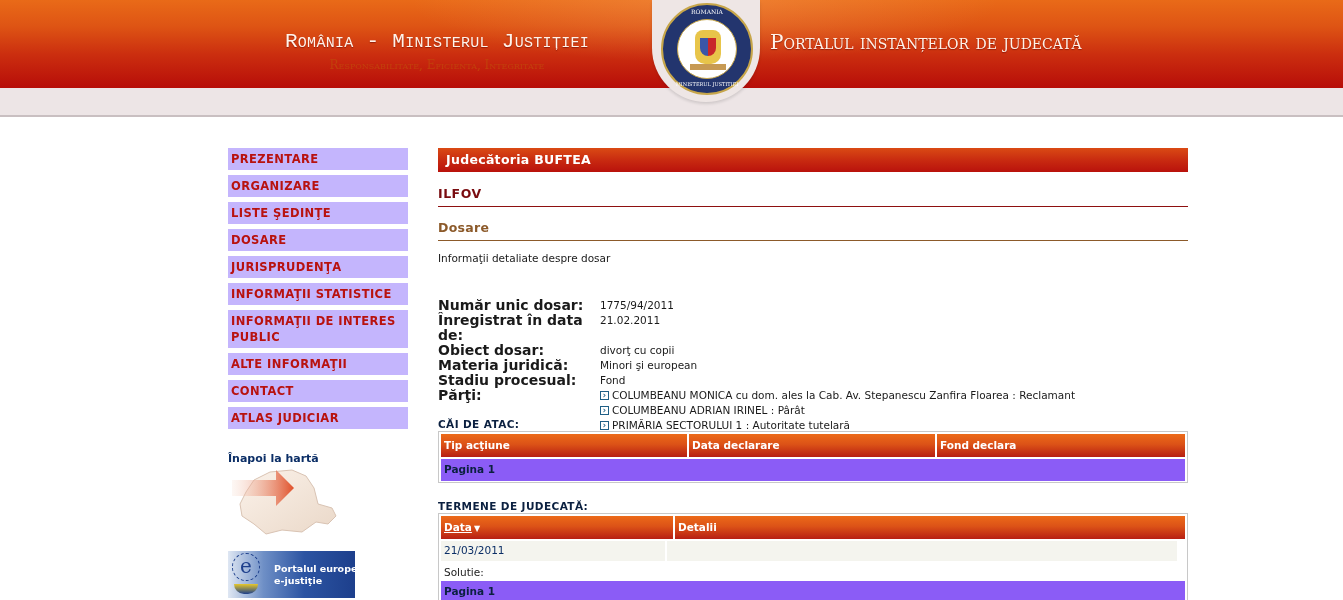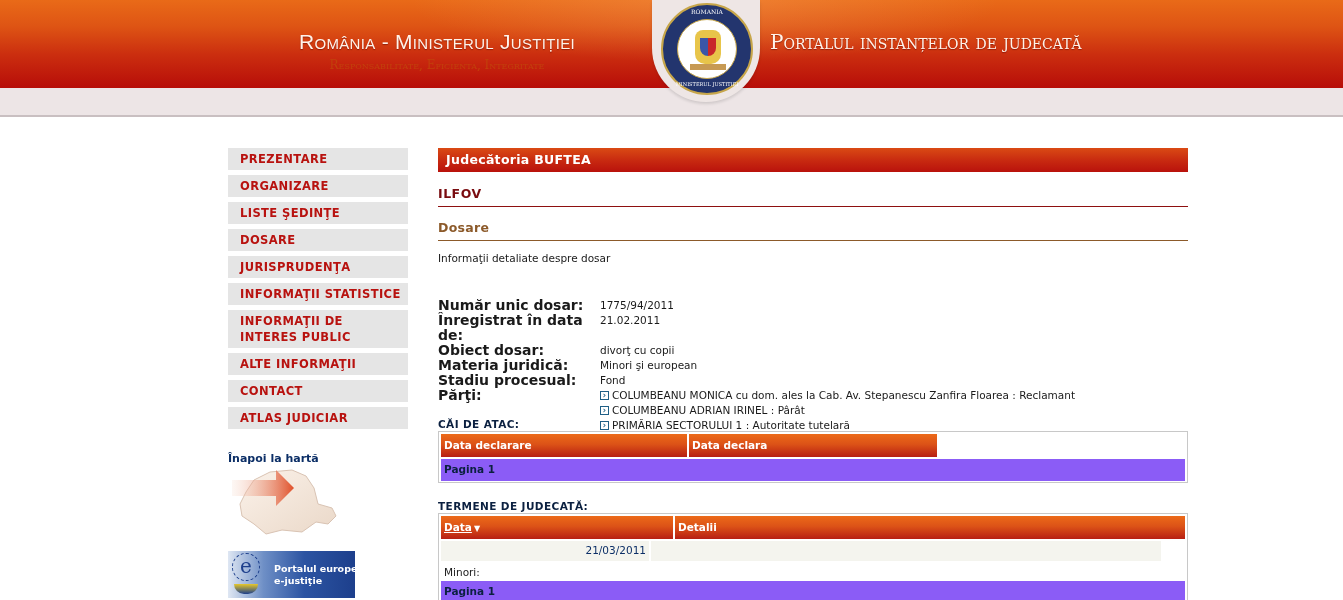--- a/index.html
+++ b/index.html
@@ -6,42 +6,42 @@
   html, body { width: 1343px; height: 600px; overflow: hidden; background: #ffffff; }
   body { font-family: "DejaVu Sans", "Liberation Sans", sans-serif; font-size: 11px; color: #1a1a1a; position: relative; }
 
   
   .hdr-band { position: absolute; left: 0; top: 0; width: 1343px; height: 88px;
     background: linear-gradient(to bottom, #e96a18 0%, #de5414 30%, #cb2e0f 62%, #b70d09 100%); }
   .hdr-rays { position: absolute; left: 0; top: 0; width: 1343px; height: 88px;
     background: radial-gradient(ellipse 420px 90px at 705px 0px, rgba(255,190,120,0.28), rgba(255,190,120,0) 70%); }
   .hdr-sub { position: absolute; left: 0; top: 88px; width: 1343px; height: 29px; background: #ede5e6; border-bottom: 2px solid #c9bfc1; }
   .hdr-title-left { position: absolute; left: 244px; top: 30px; width: 386px; text-align: center;
-    font-family: Liberation Sans, sans-serif; font-size: 21px; color: #fff3ea; letter-spacing: 0.3px;
+    font-family: Liberation Mono, monospace; font-size: 21px; color: #fff3ea; letter-spacing: 0.3px;
     text-shadow: 0 1px 1px rgba(90,0,0,0.5); font-variant: small-caps; white-space: nowrap; }
   .hdr-motto { position: absolute; left: 244px; top: 58px; width: 386px; text-align: center;
     font-family: "DejaVu Serif", "Liberation Serif", serif; font-size: 12px; color: #c2410c; font-variant: small-caps; white-space: nowrap; }
   .hdr-title-right { position: absolute; left: 770px; top: 30px; width: 420px;
     font-family: "DejaVu Serif", "Liberation Serif", serif; font-size: 20px; color: #fff3ea; font-variant: small-caps;
     text-shadow: 0 1px 1px rgba(90,0,0,0.5); white-space: nowrap; }
   .seal-tab { position: absolute; left: 652px; top: 0; width: 108px; height: 102px; border-radius: 0 0 54px 54px;
     background: #eee6e5; box-shadow: 0 2px 3px rgba(0,0,0,0.12); }
   .seal { position: absolute; left: 661px; top: 3px; width: 92px; height: 92px; border-radius: 50%;
     background: #23356e; border: 2px solid #c7a64a; }
   .seal-inner { position: absolute; left: 14px; top: 14px; width: 60px; height: 60px; border-radius: 50%; background: #ffffff; border: 1px solid #c7a64a; }
   .seal-eagle { position: absolute; left: 17px; top: 10px; width: 26px; height: 34px; background: #e8c54a; border-radius: 8px 8px 10px 10px; }
   .seal-shield { position: absolute; left: 22px; top: 18px; width: 16px; height: 18px; background: linear-gradient(90deg,#3a56a8 0 50%, #c8282b 50% 100%); border-radius: 0 0 8px 8px; }
   .seal-ribbon { position: absolute; left: 12px; top: 44px; width: 36px; height: 6px; background: #c79a53; }
   .seal-top { position: absolute; left: 0; top: 3px; width: 88px; text-align: center; font-family: "DejaVu Serif", serif; font-size: 6px; color: #ffffff; }
   .seal-bottom { position: absolute; left: 0; top: 76px; width: 88px; text-align: center; font-family: "DejaVu Serif", serif; font-size: 5px; color: #ffffff; }
 
   
   .side-menu { position: absolute; left: 228px; top: 148px; width: 180px; }
-  .side-item { display: block; background: #e5e5e5; color: #b8120f; font-weight: bold; font-size: 11.5px; letter-spacing: 0.4px;
-    padding: 3px 5px 2px 12px; margin-bottom: 5px; line-height: 17px; cursor: pointer; text-decoration: none; }
+  .side-item { display: block; background: #c4b5fd; color: #b8120f; font-weight: bold; font-size: 11.5px; letter-spacing: 0.4px;
+    padding: 3px 5px 2px 3px; margin-bottom: 5px; line-height: 17px; cursor: pointer; text-decoration: none; }
   .side-item.tall { line-height: 16px; padding-top: 3px; padding-bottom: 3px; }
   .back-map { position: absolute; left: 228px; top: 452px; color: #0b2e66; font-weight: bold; font-size: 11px; }
   .map-img { position: absolute; left: 232px; top: 466px; width: 110px; height: 72px; }
   .ejust { position: absolute; left: 228px; top: 551px; width: 127px; height: 47px;
     background: linear-gradient(90deg, #dfe7f3 0%, #6e8fc6 28%, #2c54a2 60%, #1d3f8c 100%); }
   .ejust-e { position: absolute; left: 4px; top: 2px; width: 28px; height: 28px; border-radius: 50%; border: 1px dashed #1d3f8c; color: #1d3f8c;
     font-family: "DejaVu Serif", serif; font-size: 20px; text-align: center; line-height: 24px; }
   .ejust-wave { position: absolute; left: 6px; top: 33px; width: 24px; height: 10px; border-radius: 0 0 12px 12px; background: linear-gradient(#e6c72a, #1d3f8c); }
   .ejust-t1 { position: absolute; left: 46px; top: 12px; color: #ffffff; font-weight: bold; font-size: 9.5px; white-space: nowrap; }
   .ejust-t2 { position: absolute; left: 46px; top: 24px; color: #ffffff; font-weight: bold; font-size: 9.5px; white-space: nowrap; }
@@ -175,33 +175,34 @@
         <span class="party-ico">›</span>
         <span>PRIMĂRIA SECTORULUI 1 : Autoritate tutelară</span>
       </div>
     </div>
   </div>
 </div>
 
 <div class="tbl-title" style="top:418px;">CĂI DE ATAC:</div>
 <div class="tbl-box" style="top:431px; height:52px;">
   <div class="th-row">
+    <div class="th" style="width:246px;">Tip acţiune</div>
     <div class="th" style="width:246px;">Data declarare</div>
-    <div class="th" style="width:248px;">Data declara</div>
+    <div class="th" style="width:248px;">Fond declara</div>
   </div>
   <div class="pager-row">Pagina 1</div>
 </div>
 
 <div class="tbl-title" style="top:500px;">TERMENE DE JUDECATĂ:</div>
 <div class="tbl-box" style="top:513px; height:92px;">
   <div class="th-row">
     <div class="th" style="width:232px;">
       <a>Data</a><span class="sort-arrow">▼</span>
     </div>
     <div class="th" style="width:510px;">Detalii</div>
   </div>
   <div class="td-row">
-    <div class="td" style="width:208px;text-align:right;">21/03/2011</div>
+    <div class="td" style="width:224px;">21/03/2011</div>
     <div class="td" style="width:510px;"></div>
   </div>
-  <div class="sol-row">Minori:</div>
+  <div class="sol-row">Solutie:</div>
   <div class="pager-row" style="margin-top:0;">Pagina 1</div>
 </div>
 
 </body></html>

